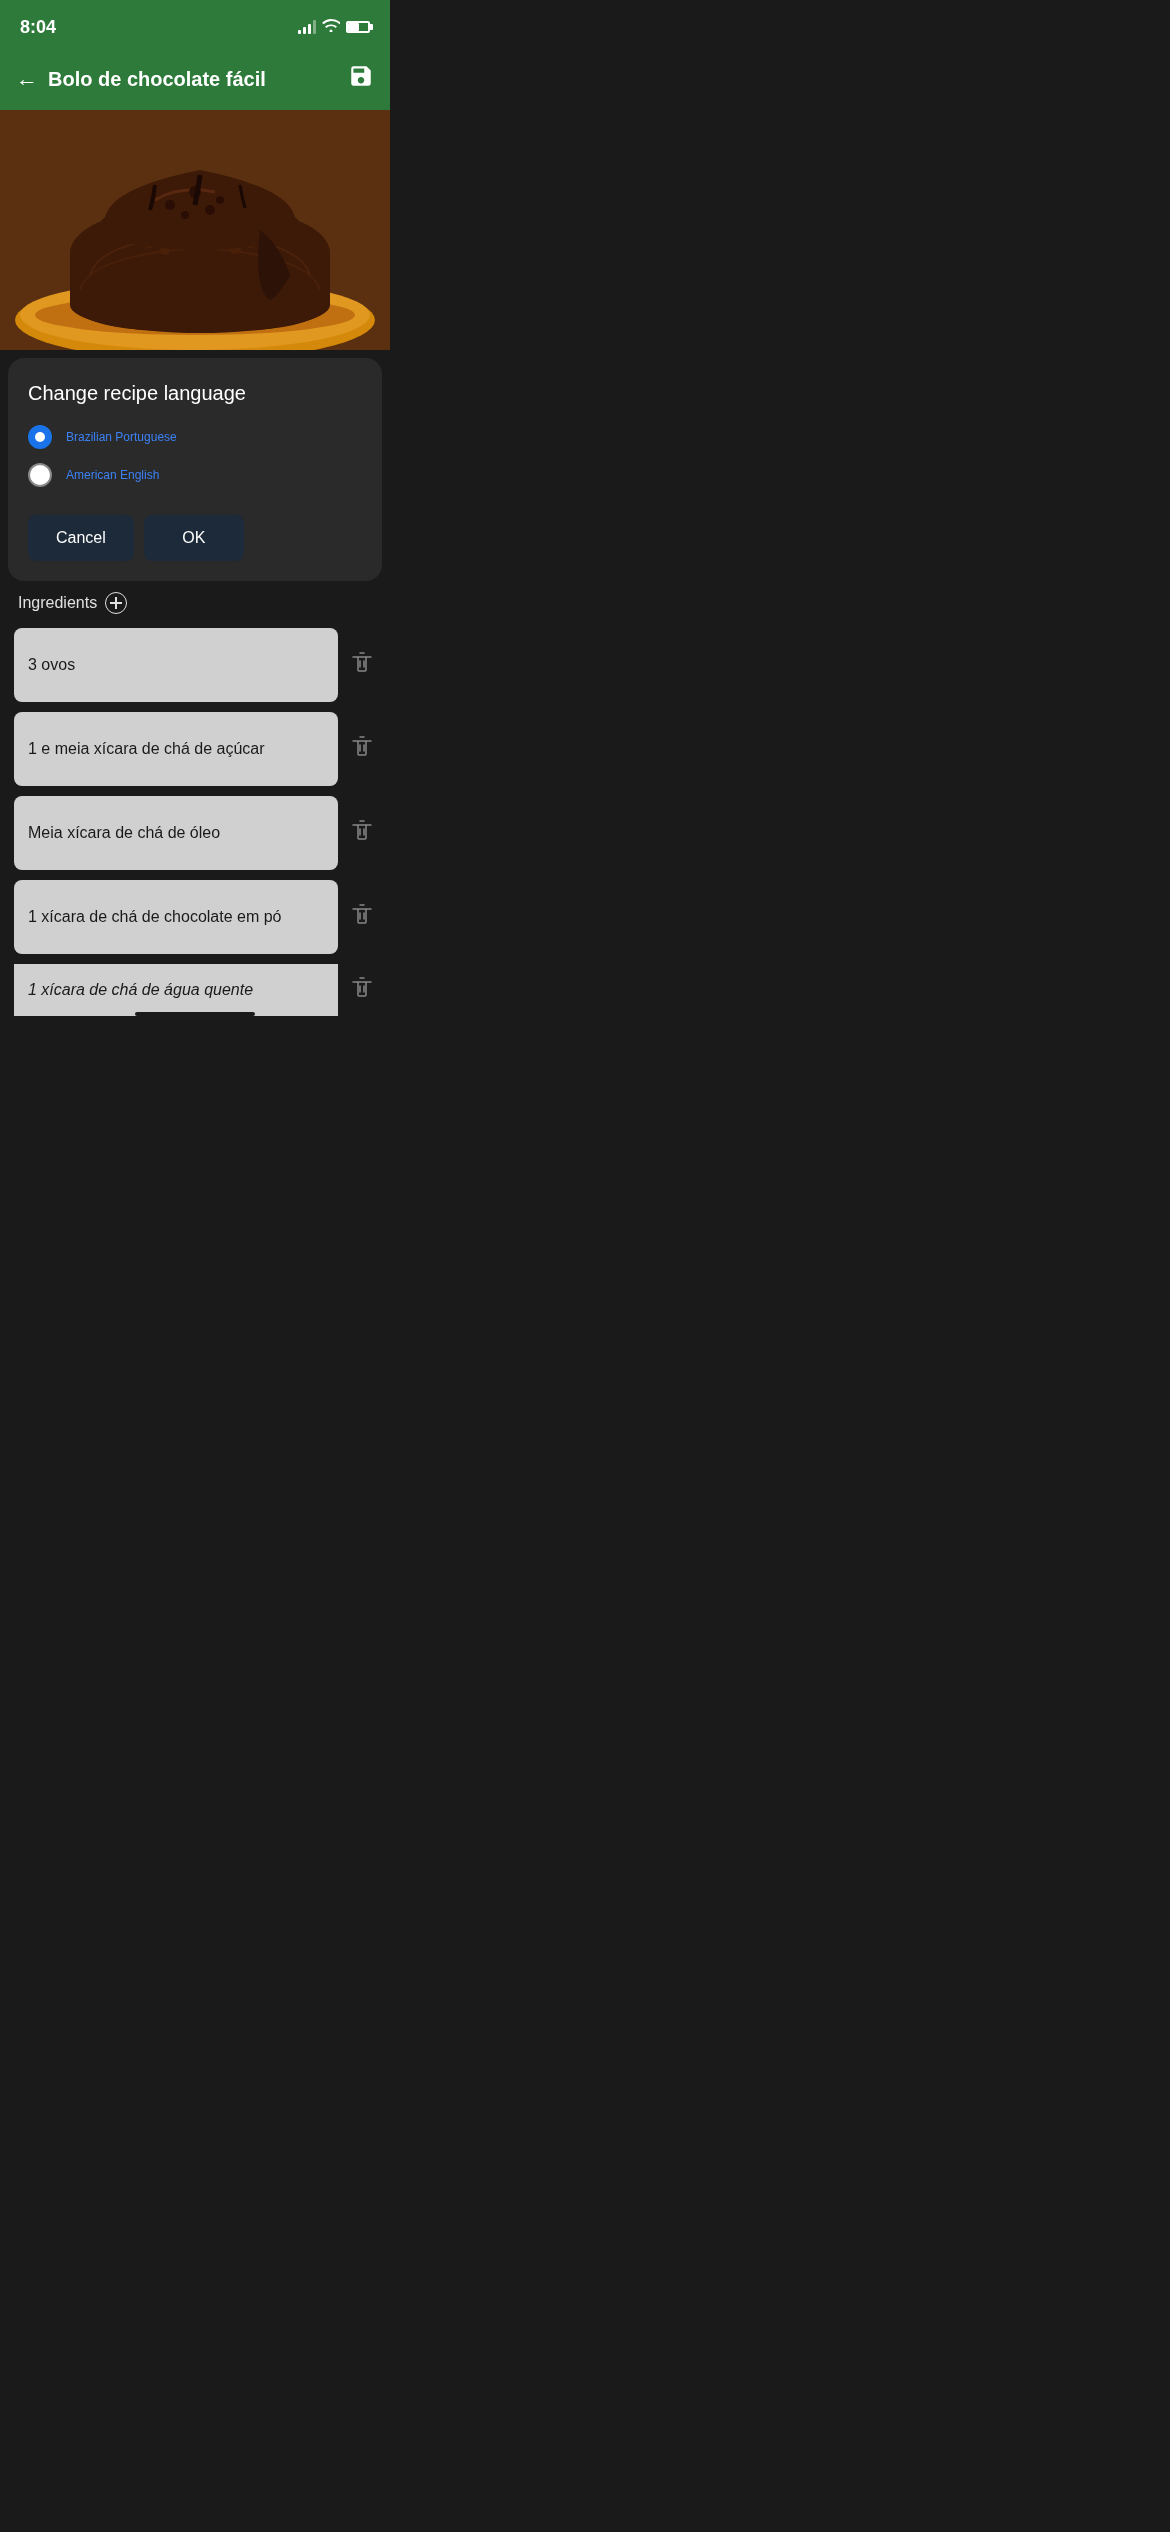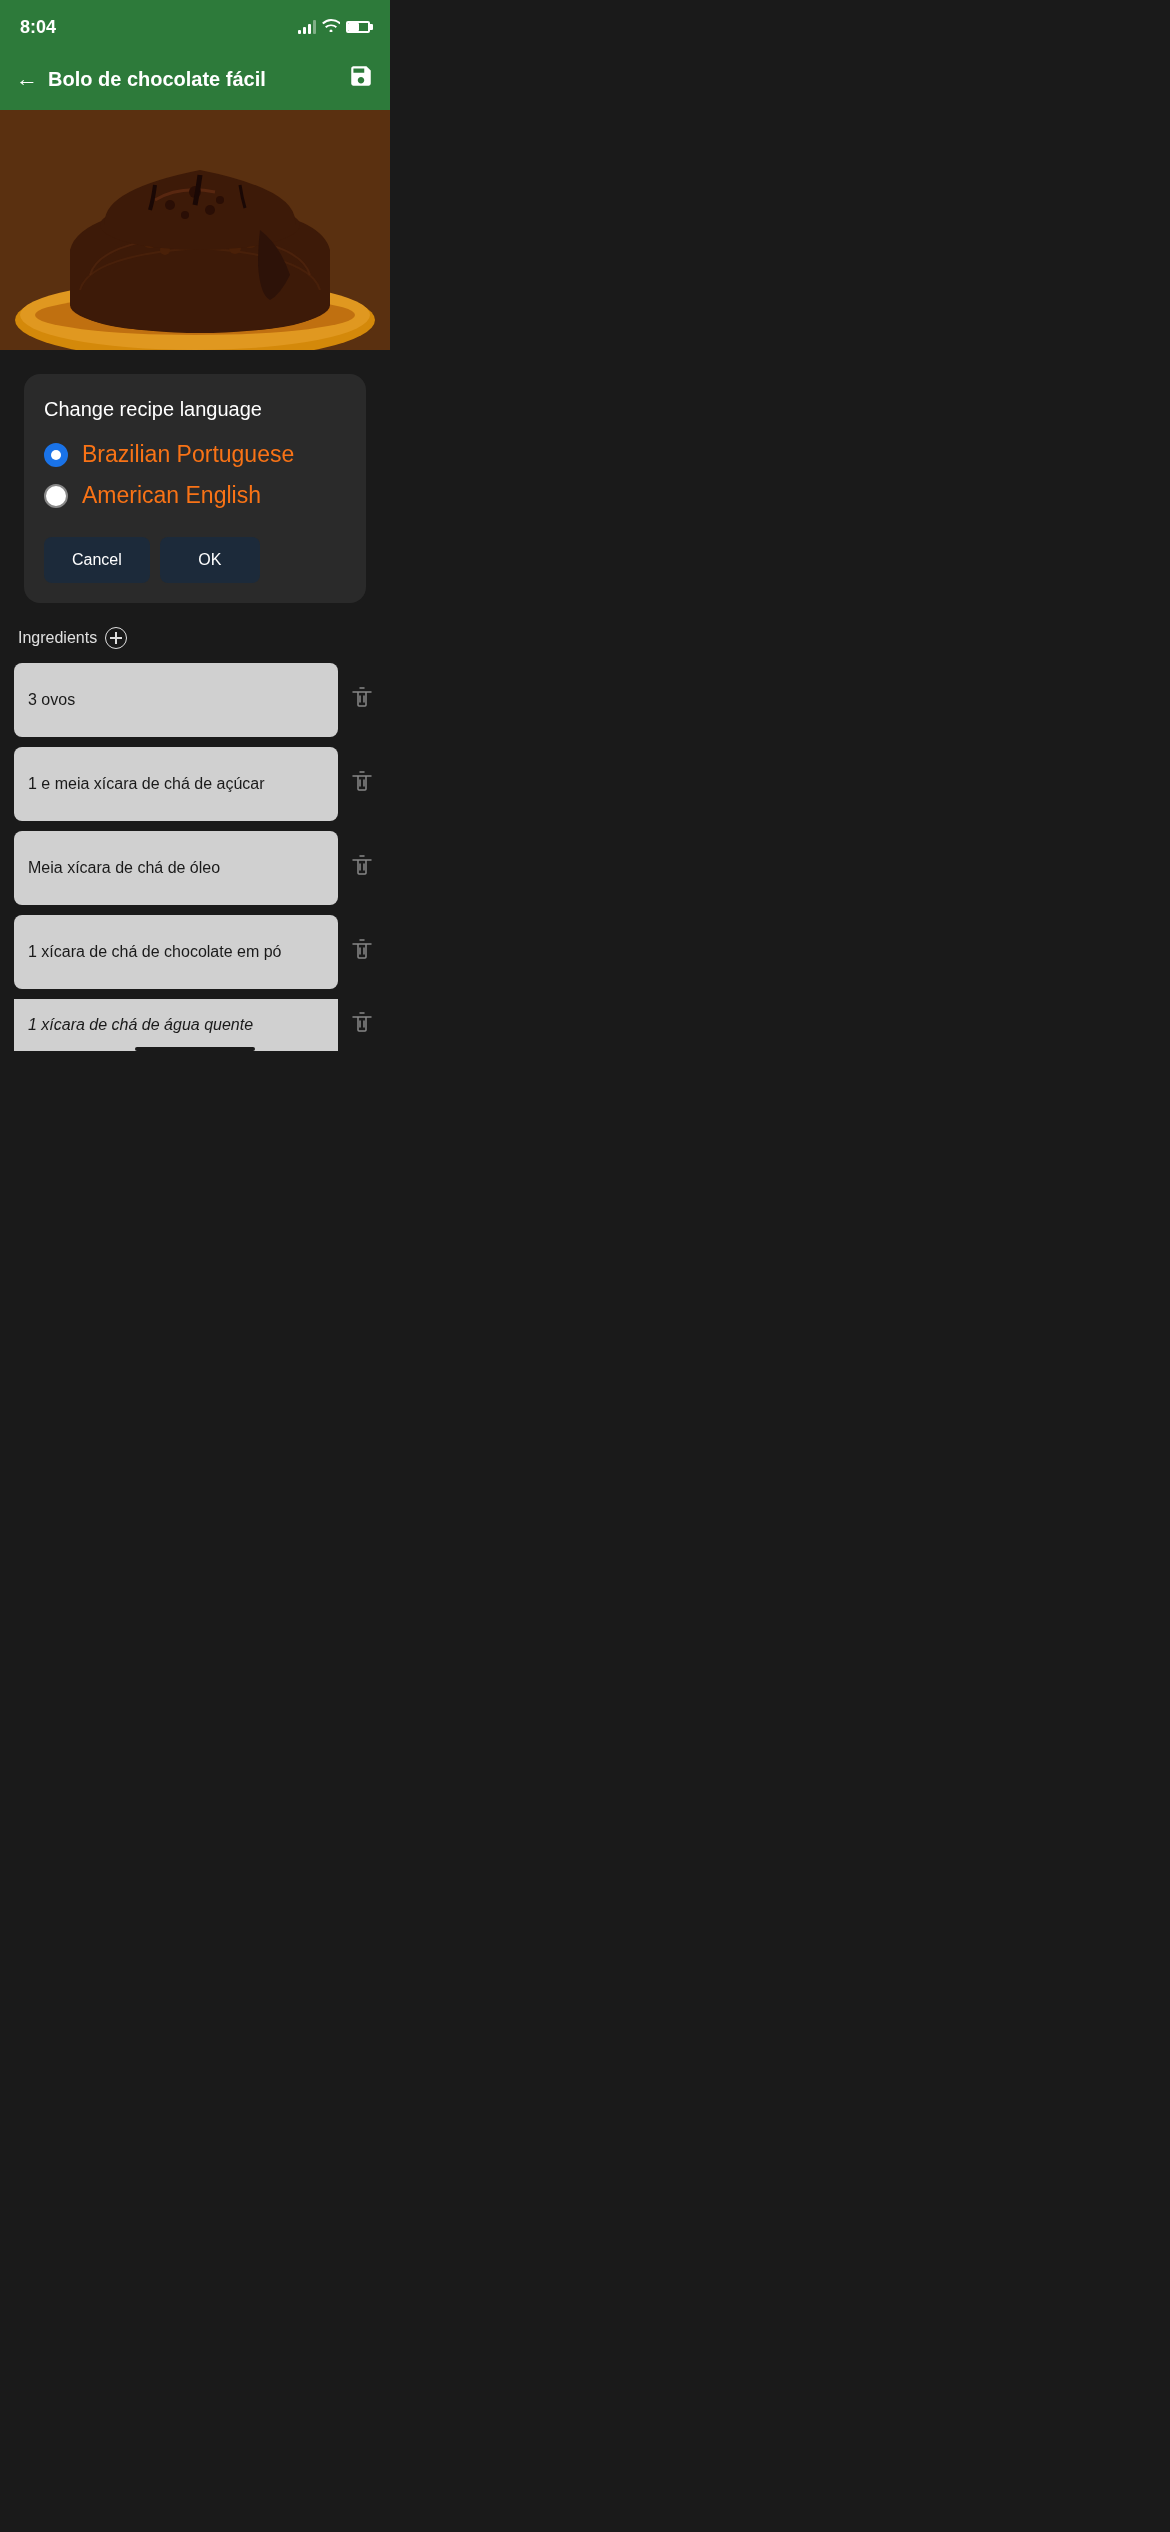--- a/index.html
+++ b/index.html
@@ -136,21 +136,21 @@
     
     .cake-svg {
       width: 100%;
       height: 100%;
     }
 
     
     .dialog-container {
       background: #2a2a2a;
       border-radius: 16px;
-      margin: 24px;
+      margin: 8px;
       padding: 24px 32px 20px 20px;
     }
 
     .dialog-title {
       color: #fff;
       font-size: 20px;
       font-weight: 500;
       margin-bottom: 20px;
     }
 
@@ -187,22 +187,22 @@
 
     .radio-circle.selected::after {
       content: '';
       width: 10px;
       height: 10px;
       border-radius: 50%;
       background: #fff;
     }
 
     .radio-label {
-      color: #f97316;
-      font-size: 23px;
+      color: #3b82f6;
+      font-size: 12px;
     }
 
     .dialog-buttons {
       display: flex;
       justify-content: flex-start;
       gap: 10px;
     }
 
     .btn-cancel, .btn-ok {
       background: #1c2a3a;

